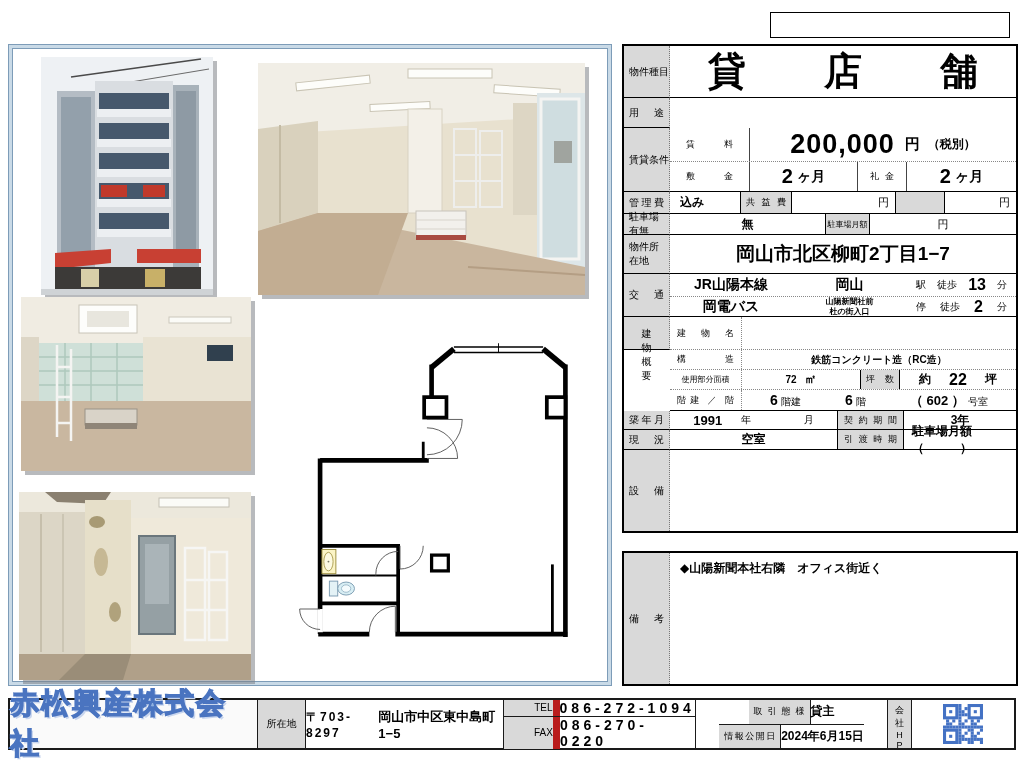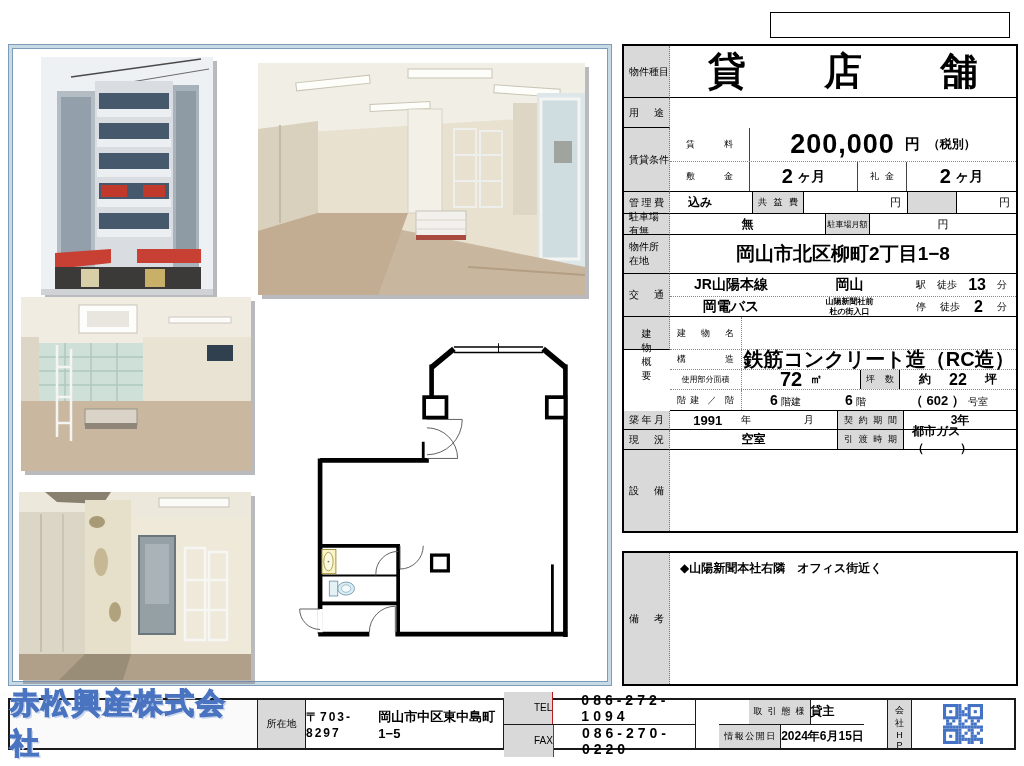--- a/index.html
+++ b/index.html
@@ -42,21 +42,21 @@
   .big-type { flex:1; font-size:38px; font-weight:bold; padding:0 38px; }
   .usage-val { flex:1; justify-content:center; font-size:18px; font-weight:bold; }
   .rent-num { font-size:27px; font-weight:bold; letter-spacing:1px; }
   .rent-unit { font-size:15px; font-weight:bold; margin-left:10px; }
   .rent-note { font-size:12px; font-weight:bold; margin-left:8px; }
   .mon-num { font-size:20px; font-weight:bold; }
   .mon-unit { font-size:14px; font-weight:bold; margin-left:4px; }
   .b12 { font-size:12px; font-weight:bold; }
   .b13 { font-size:13px; font-weight:bold; }
   .b14 { font-size:14px; font-weight:bold; }
-  .b15 { font-size:20px; font-weight:bold;text-align:right; }
+  .b15 { font-size:10px; font-weight:bold;text-align:right; }
   .b16 { font-size:16px; font-weight:bold; }
   .b19 { font-size:19px; font-weight:bold; }
   .b20 { font-size:20px; font-weight:bold; }
   .s10 { font-size:10px; }
   .s11 { font-size:11px; }
   .yen-right { justify-content:flex-end; padding-right:6px; font-size:11px; }
   .walk { flex:1; display:flex; align-items:center; justify-content:space-between; padding:0 9px; }
   .station2 { white-space:pre-line; font-size:8px; font-weight:bold; line-height:1.15; text-align:center; }
   .equip-body { padding:5px 10px; font-size:12px; font-weight:bold; line-height:1.75; }
   .equip-body div { display:block; }
@@ -71,22 +71,22 @@
   .fcell { border-right:1px solid #1a1a1a; display:flex; align-items:center; justify-content:center; min-width:0; }
   #f-company { width:248px; background:#fafafa; font-size:29px; font-weight:bold; letter-spacing:2px;
     color:#8fb0e0; -webkit-text-stroke:1.3px #4a74c0; text-shadow:2px 2px 0 #c9d6ee; }
   #f-loclab { width:48px; background:#d9d9d9; font-size:10px; padding:0 6px; }
   #f-addr { width:198px; flex-direction:row; justify-content:center; }
   #f-addr .postal { font-size:12px; font-weight:bold; letter-spacing:2px; }
   #f-addr .addr { font-size:13px; font-weight:bold; }
   .stack2 { width:192px; display:flex; flex-direction:column; }
   .stack2 .row { flex:1; display:flex; min-width:0; }
   .stack2 .row + .row { border-top:1px solid #1a1a1a; }
-  .telLab { flex:0 0 40px; background:#d9d9d9; display:flex; align-items:center; justify-content:center; font-size:10px; border-right:1px solid #b91c1c;padding-left:30px; }
-  .telVal { flex:1; display:flex; align-items:center; justify-content:center; font-size:14px; font-weight:bold; letter-spacing:4px;padding-left:28px; }
+  .telLab { flex:0 0 40px; background:#d9d9d9; display:flex; align-items:center; justify-content:center; font-size:10px; border-right:7px solid #b91c1c;padding-left:30px; }
+  .telVal { flex:1; display:flex; align-items:center; justify-content:center; font-size:14px; font-weight:bold; letter-spacing:4px; }
   .dealLab { flex:0 0 62px; background:#d9d9d9; font-size:9px; padding:0 5px; display:flex; align-items:center; border-right:1px solid #1a1a1a; }
   .dealVal { flex:1; display:flex; align-items:center; justify-content:center; font-size:12px; font-weight:bold; }
   #f-hp { width:24px; background:#d9d9d9; font-size:9px; padding:4px 0; }
   #f-qr { flex:1; border-right:none; }
 </style>
 </head>
 <body>
 
 <div id="page">
 
@@ -332,41 +332,41 @@
         <span class="mon-unit">ヶ月</span>
       </div>
     </div>
 
     <div class="lab bs" data-justify="">
         <span>管</span>
         <span>理</span>
         <span>費</span>
       </div>
     <div class="con bs">
-      <div class="sub b12" style="width:82px;justify-content:flex-start;padding-left:18px">込み</div>
+      <div class="sub b12" style="width:70px;justify-content:flex-start;padding-left:10px">込み</div>
       <div class="sub gray" style="width:52px;padding:0 5px" data-justify="">
           <span>共</span>
           <span>益</span>
           <span>費</span>
         </div>
       <div class="sub yen-right" style="width:103px">円</div>
       <div class="sub gray" style="width:50px"></div>
       <div class="sub yen-right" style="flex:1">円</div>
     </div>
 
     <div class="lab bs" style="letter-spacing:0">駐車場有無</div>
     <div class="con bs">
       <div class="sub b12" style="width:155px">無</div>
       <div class="sub gray" style="width:45px;font-size:8px">駐車場月額</div>
       <div class="sub s11" style="flex:1">円</div>
     </div>
 
     <div class="lab bs">物件所在地</div>
     <div class="con bs">
-      <div class="sub b19" style="flex:1">岡山市北区柳町2丁目1−8</div>
+      <div class="sub b19" style="flex:1">岡山市北区柳町2丁目1−7</div>
     </div>
 
     <div class="lab bs" style="grid-row:span 2" data-justify="">
         <span>交</span>
         <span>通</span>
       </div>
     <div class="con bd">
       <div class="sub b14" style="width:122px">JR山陽本線</div>
       <div class="sub b14" style="width:115px">岡山</div>
       <div class="walk">
@@ -465,21 +465,21 @@
         <span>況</span>
       </div>
     <div class="con bs">
       <div class="sub b12" style="width:167px">空室</div>
       <div class="sub gray" style="width:67px;padding:0 6px" data-justify="">
           <span>引</span>
           <span>渡</span>
           <span>時</span>
           <span>期</span>
         </div>
-      <div class="sub b12" style="flex:1;justify-content:flex-start;padding-left:8px">都市ガス　（　　　）</div>
+      <div class="sub b12" style="flex:1;justify-content:flex-start;padding-left:8px">駐車場月額　（　　　）</div>
     </div>
 
     <div class="lab" data-justify="">
         <span>設</span>
         <span>備</span>
       </div>
   </div>
 
   <div id="remarks">
     <div class="lab" data-justify="">

